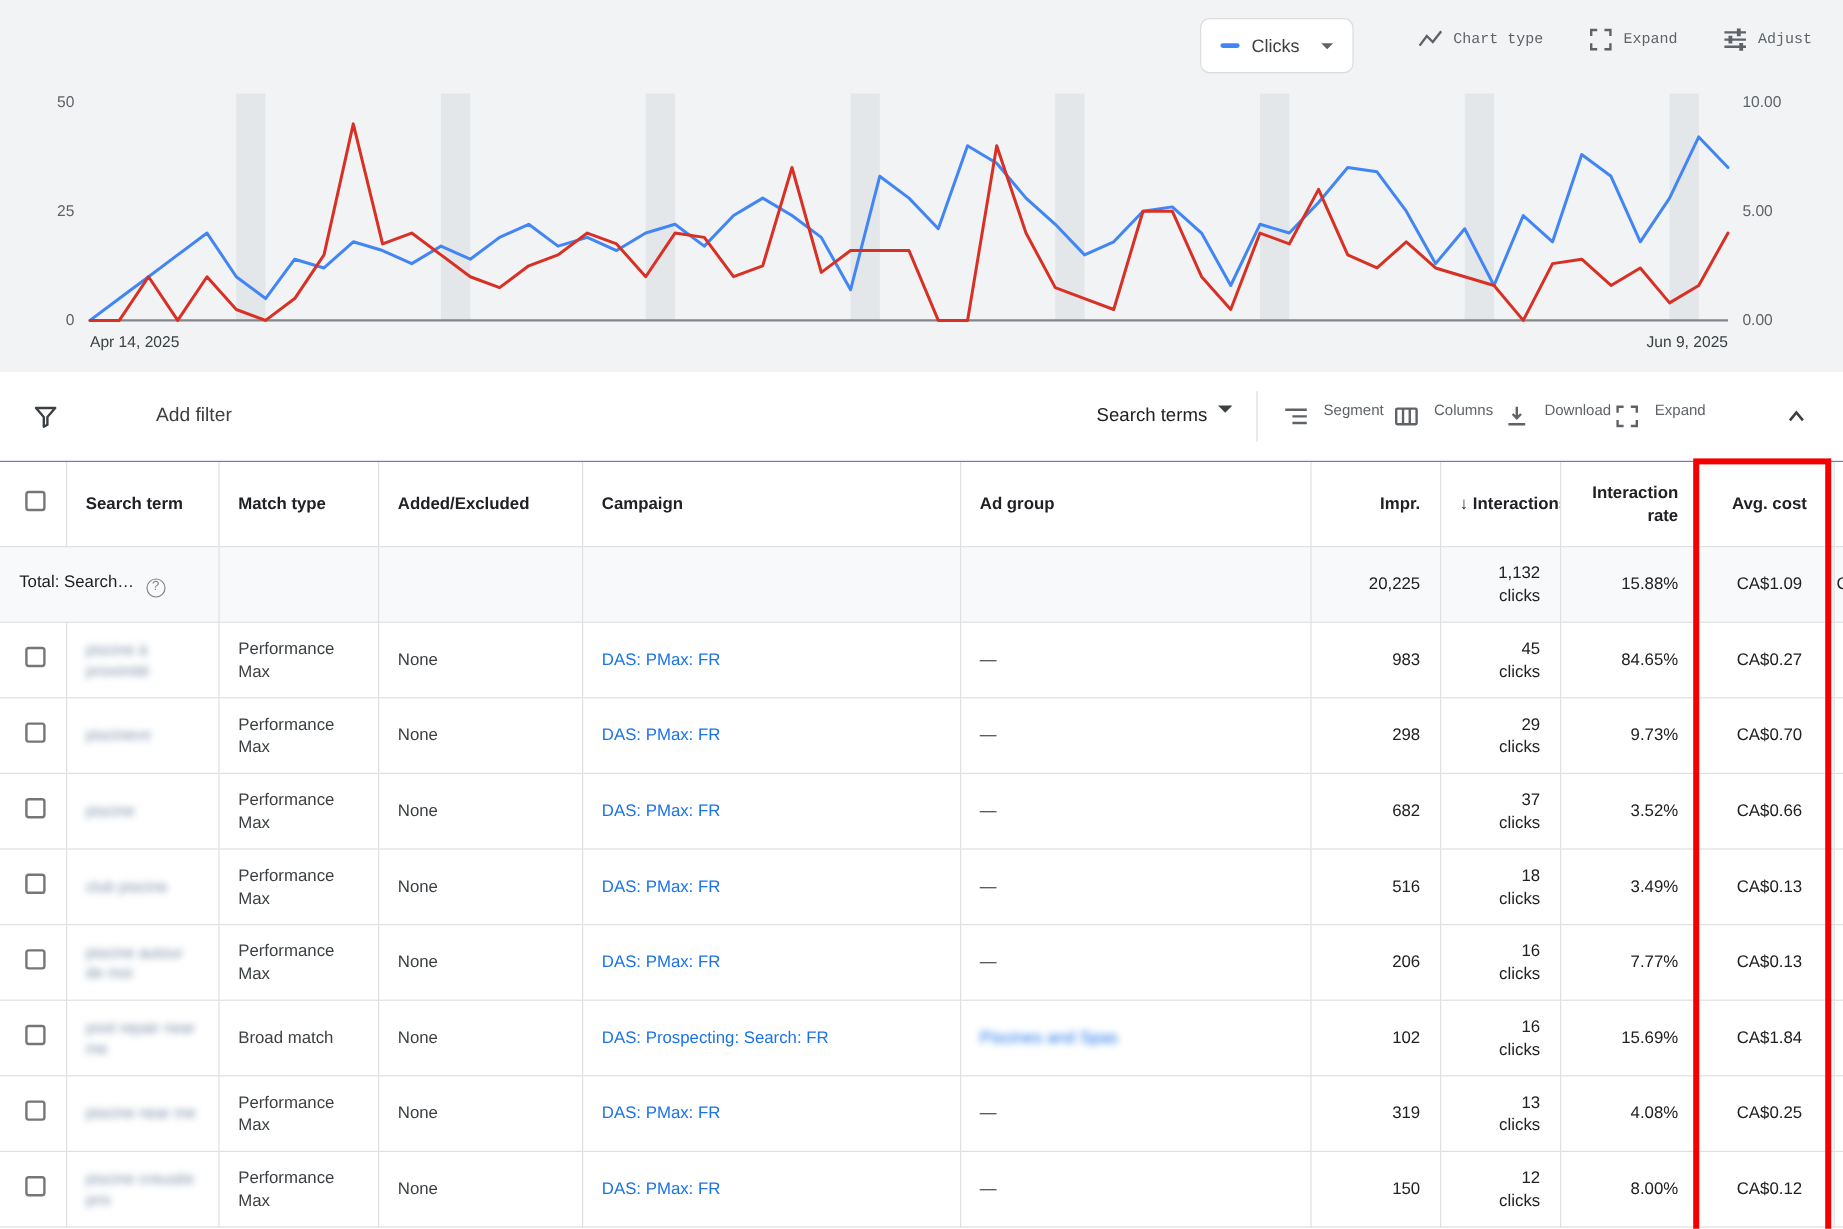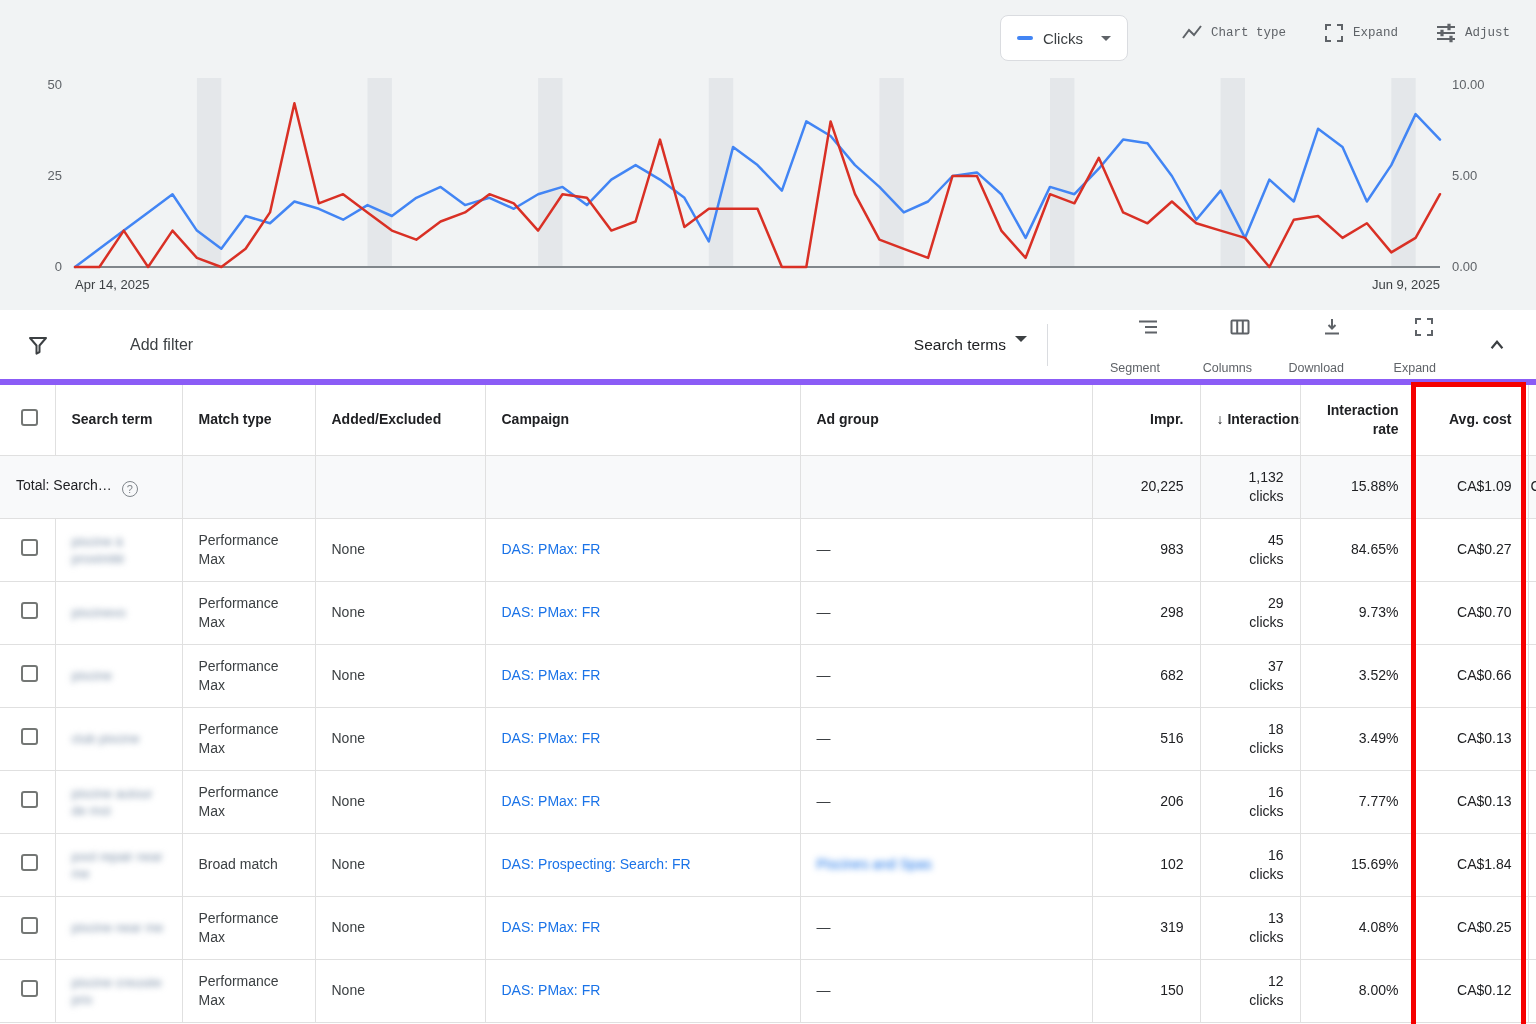--- a/index.html
+++ b/index.html
@@ -17,40 +17,40 @@
     color: #3c4043; cursor: pointer; font-family: inherit; }
   .dash { width: 16px; height: 4px; border-radius: 2px; background: #999; }
   .caret { width: 0; height: 0; border-left: 5px solid transparent; border-right: 5px solid transparent;
     border-top: 5px solid #5f6368; margin-left: 8px; }
   .tools-group { display: flex; gap: 36px; padding-top: 6px; }
   .tool-btn { display: flex; flex-direction: row; align-items: center; gap: 7px; background: none;
     border: none; color: #5f6368; font-size: 12.5px; font-family: Liberation Mono, monospace; cursor: pointer; min-width: 66px; }
 
   
   .toolbar { height: 75px; display: flex; align-items: center; background: #fff;
-    border-bottom: 6px solid #8b5cf6; padding: 0 26px; }
+    border-bottom: 1px solid #8b5cf6; padding: 0 26px; }
   .add-filter-label { margin-left: 80px; font-size: 16px; color: #3c4043; cursor: pointer; }
   .view-selector { margin-left: auto; display: flex; align-items: flex-start; gap: 9px; font-size: 15.5px;
     font-weight: normal; color: #202124; cursor: pointer; }
   .view-caret { width: 0; height: 0; border-left: 6px solid transparent; border-right: 6px solid transparent;
     border-top: 6px solid #3c4043; }
   .vdivider { width: 1px; height: 42px; background: #dadce0; margin: 0 20px; }
-  .tb-icon-btn { display: flex; flex-direction: column; align-items: flex-end; gap: 22px; width: 92px;
+  .tb-icon-btn { display: flex; flex-direction: row; align-items: flex-start; gap: 11px; width: 92px;
     background: none; border: none; color: #5f6368; font-size: 12.5px; font-family: inherit; cursor: pointer; }
   .collapse-btn { margin-left: 48px; background: none; border: none; cursor: pointer; display: flex; align-items: center; }
 
   
   table { width: 1536px; border-collapse: collapse; table-layout: fixed; background: #fff; }
   th, td { border-right: 1px solid #e0e0e0; border-bottom: 1px solid #e0e0e0;
     padding: 12px 16px; font-size: 14px; vertical-align: middle; text-align: left; line-height: 19px; }
   th:last-child, td:last-child { border-right: none; }
   thead th { height: 70px; font-weight: bold; color: #202124; font-size: 14px; }
   .clip-h { white-space: nowrap; overflow: hidden; }
   .num { text-align: right; color: #202124; }
-  .cost { text-align: right; color: #202124; padding-left: 22px; }
+  .cost { text-align: center; color: #202124; padding-left: 22px; }
   .c-check { padding: 12px 0 12px 21px; }
   .c-term { font-size: 13px; line-height: 17px; }
   .blurred { filter: blur(3.2px); color: #7e91a8; }
   .blurred-link { filter: blur(3.2px); }
   .link { color: #1a73e8; text-decoration: none; cursor: pointer; }
   .dash-val { color: #3c4043; }
   tr.total { background: #f8f9fa; }
   tr.total td { color: #202124; }
   .total-label { color: #202124; white-space: nowrap; overflow: hidden; }
   .help { display: inline-flex; align-items: center; justify-content: center; width: 16px; height: 16px;

